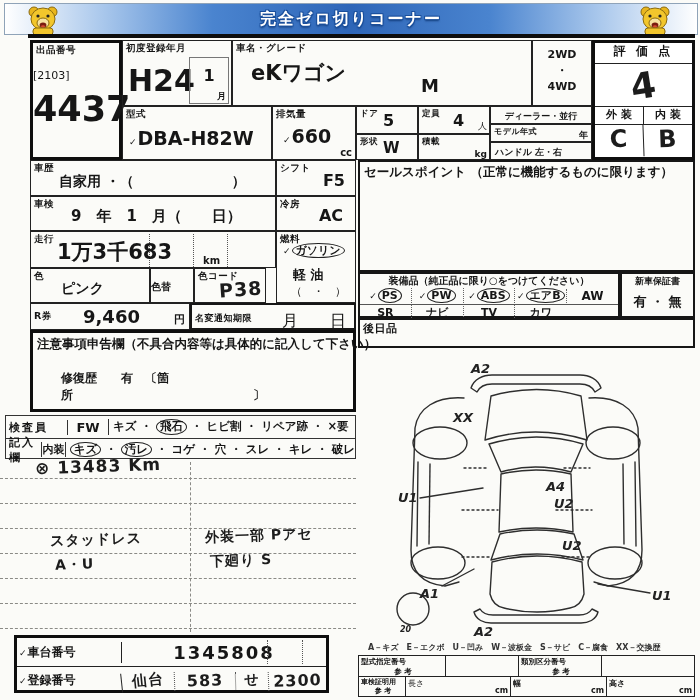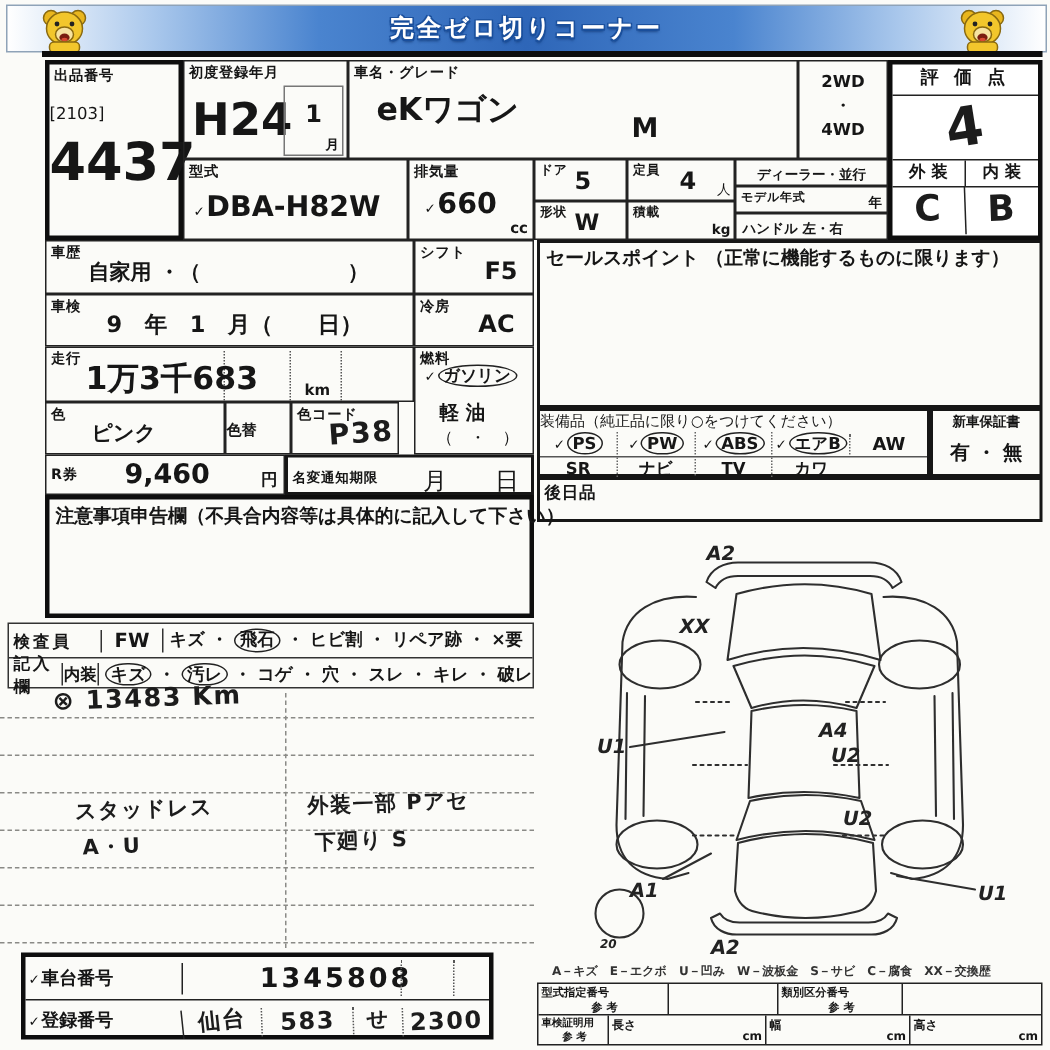--- a/index.html
+++ b/index.html
@@ -177,20 +177,21 @@
     <div class="abs" style="left:52px;top:2px;font-size:18px;font-weight:bold">9,460</div>
     <div class="abs" style="right:4px;top:8px;font-size:11px;font-weight:bold">円</div>
   </div>
   <div class="abs bx2" style="left:190px;top:303px;width:166px;height:27px">
     <span class="lb" style="top:7px;font-size:9px">名変通知期限</span>
     <div class="abs" style="right:8px;top:6px;font-size:16px;font-weight:normal">月　　日</div>
   </div>
 
   <div class="abs bx3" style="left:30px;top:330px;width:326px;height:82px">
     <div class="abs" style="left:4px;top:3px;font-size:12.5px;font-weight:bold;white-space:nowrap">注意事項申告欄（不具合内容等は具体的に記入して下さい）</div>
+    <div class="abs" style="left:28px;bottom:5px;font-size:12px;font-weight:bold">修復歴　　有　〔箇所　　　　　　　　　　　　　　　〕</div>
   </div>
 
   <div class="abs" style="left:5px;top:415px;width:351px;height:44px;border:1.2px solid #333">
     <div style="display:flex;height:22px;border-bottom:1.2px solid #333;align-items:center">
       <div style="width:58px;font-size:11px;font-weight:bold;padding-left:3px;letter-spacing:2px">検査員</div>
       <div style="width:40px;border-left:1.2px solid #333;text-align:center;font-size:13px;font-weight:bold">FW</div>
       <div style="flex:1;border-left:1.2px solid #333;font-size:11.5px;font-weight:bold;padding-left:4px;white-space:nowrap">
         <span>キズ ・</span>
         <span class="circ">飛石</span>
         <span>・ ヒビ割 ・ リペア跡 ・ ×要</span>
@@ -236,21 +237,21 @@
       <div class="hw" style="width:32px;border-left:1.5px dotted #555;text-align:center;font-size:14px">せ</div>
       <div class="hw" style="flex:1;border-left:1.5px dotted #555;text-align:center;font-size:16px">2300</div>
     </div>
   </div>
 
   <div class="abs bx2" style="left:358px;top:160px;width:337px;height:112px">
     <div class="abs" style="left:4px;top:2px;font-size:12.5px;font-weight:bold;white-space:nowrap">セールスポイント （正常に機能するものに限ります）</div>
   </div>
 
   <div class="abs bx2" style="left:358px;top:272px;width:262px;height:46px">
-    <div style="height:13px;font-size:10px;font-weight:normal;white-space:nowrap">装備品（純正品に限り○をつけてください）</div>
+    <div style="height:13px;text-align:center;font-size:10px;font-weight:bold;white-space:nowrap">装備品（純正品に限り○をつけてください）</div>
     <div style="display:flex;height:17px;align-items:center;text-align:center;font-weight:bold">
       <div style="width:20%;font-size:11px"><span class="chk">✓</span><span class="circ">PS</span></div>
       <div style="width:20%;font-size:11px;border-left:1px dotted #666"><span class="chk">✓</span><span class="circ">PW</span></div>
       <div style="width:20%;font-size:11px;border-left:1px dotted #666"><span class="chk">✓</span><span class="circ">ABS</span></div>
       <div style="width:20%;font-size:11px;border-left:1px dotted #666"><span class="chk">✓</span><span class="circ">エアB</span></div>
       <div style="width:20%;font-size:12px;border-left:1px dotted #666">AW</div>
     </div>
     <div style="display:flex;height:14px;align-items:center;text-align:center;font-weight:bold;border-top:1px solid #555">
       <div style="width:20%;font-size:11px">SR</div>
       <div style="width:20%;font-size:11px;border-left:1px dotted #666">ナビ</div>
@@ -334,21 +335,21 @@
         <div style="text-align:center">参 考</div>
       </div>
       <div style="flex:1;border-left:1.2px solid #222"></div>
     </div>
     <div style="display:flex;height:19px">
       <div style="width:44px;font-size:7px;font-weight:bold;line-height:1.3;padding:1px 0 0 2px">
         <div>車検証明用</div>
         <div style="text-align:center">参 考</div>
       </div>
       <div style="width:104px;border-left:1.2px solid #222;position:relative">
-        <span style="position:absolute;left:2px;top:1px;font-size:8px;font-weight:bold">長さ</span>
+        <span style="position:absolute;left:2px;top:1px;font-size:8px;font-weight:normal">長さ</span>
         <span style="position:absolute;right:2px;bottom:1px;font-size:8px;font-weight:bold">cm</span>
       </div>
       <div style="width:95px;border-left:1.2px solid #222;position:relative">
         <span style="position:absolute;left:2px;top:1px;font-size:8px;font-weight:bold">幅</span>
         <span style="position:absolute;right:2px;bottom:1px;font-size:8px;font-weight:bold">cm</span>
       </div>
       <div style="flex:1;border-left:1.2px solid #222;position:relative">
         <span style="position:absolute;left:2px;top:1px;font-size:8px;font-weight:bold">高さ</span>
         <span style="position:absolute;right:2px;bottom:1px;font-size:8px;font-weight:bold">cm</span>
       </div>

